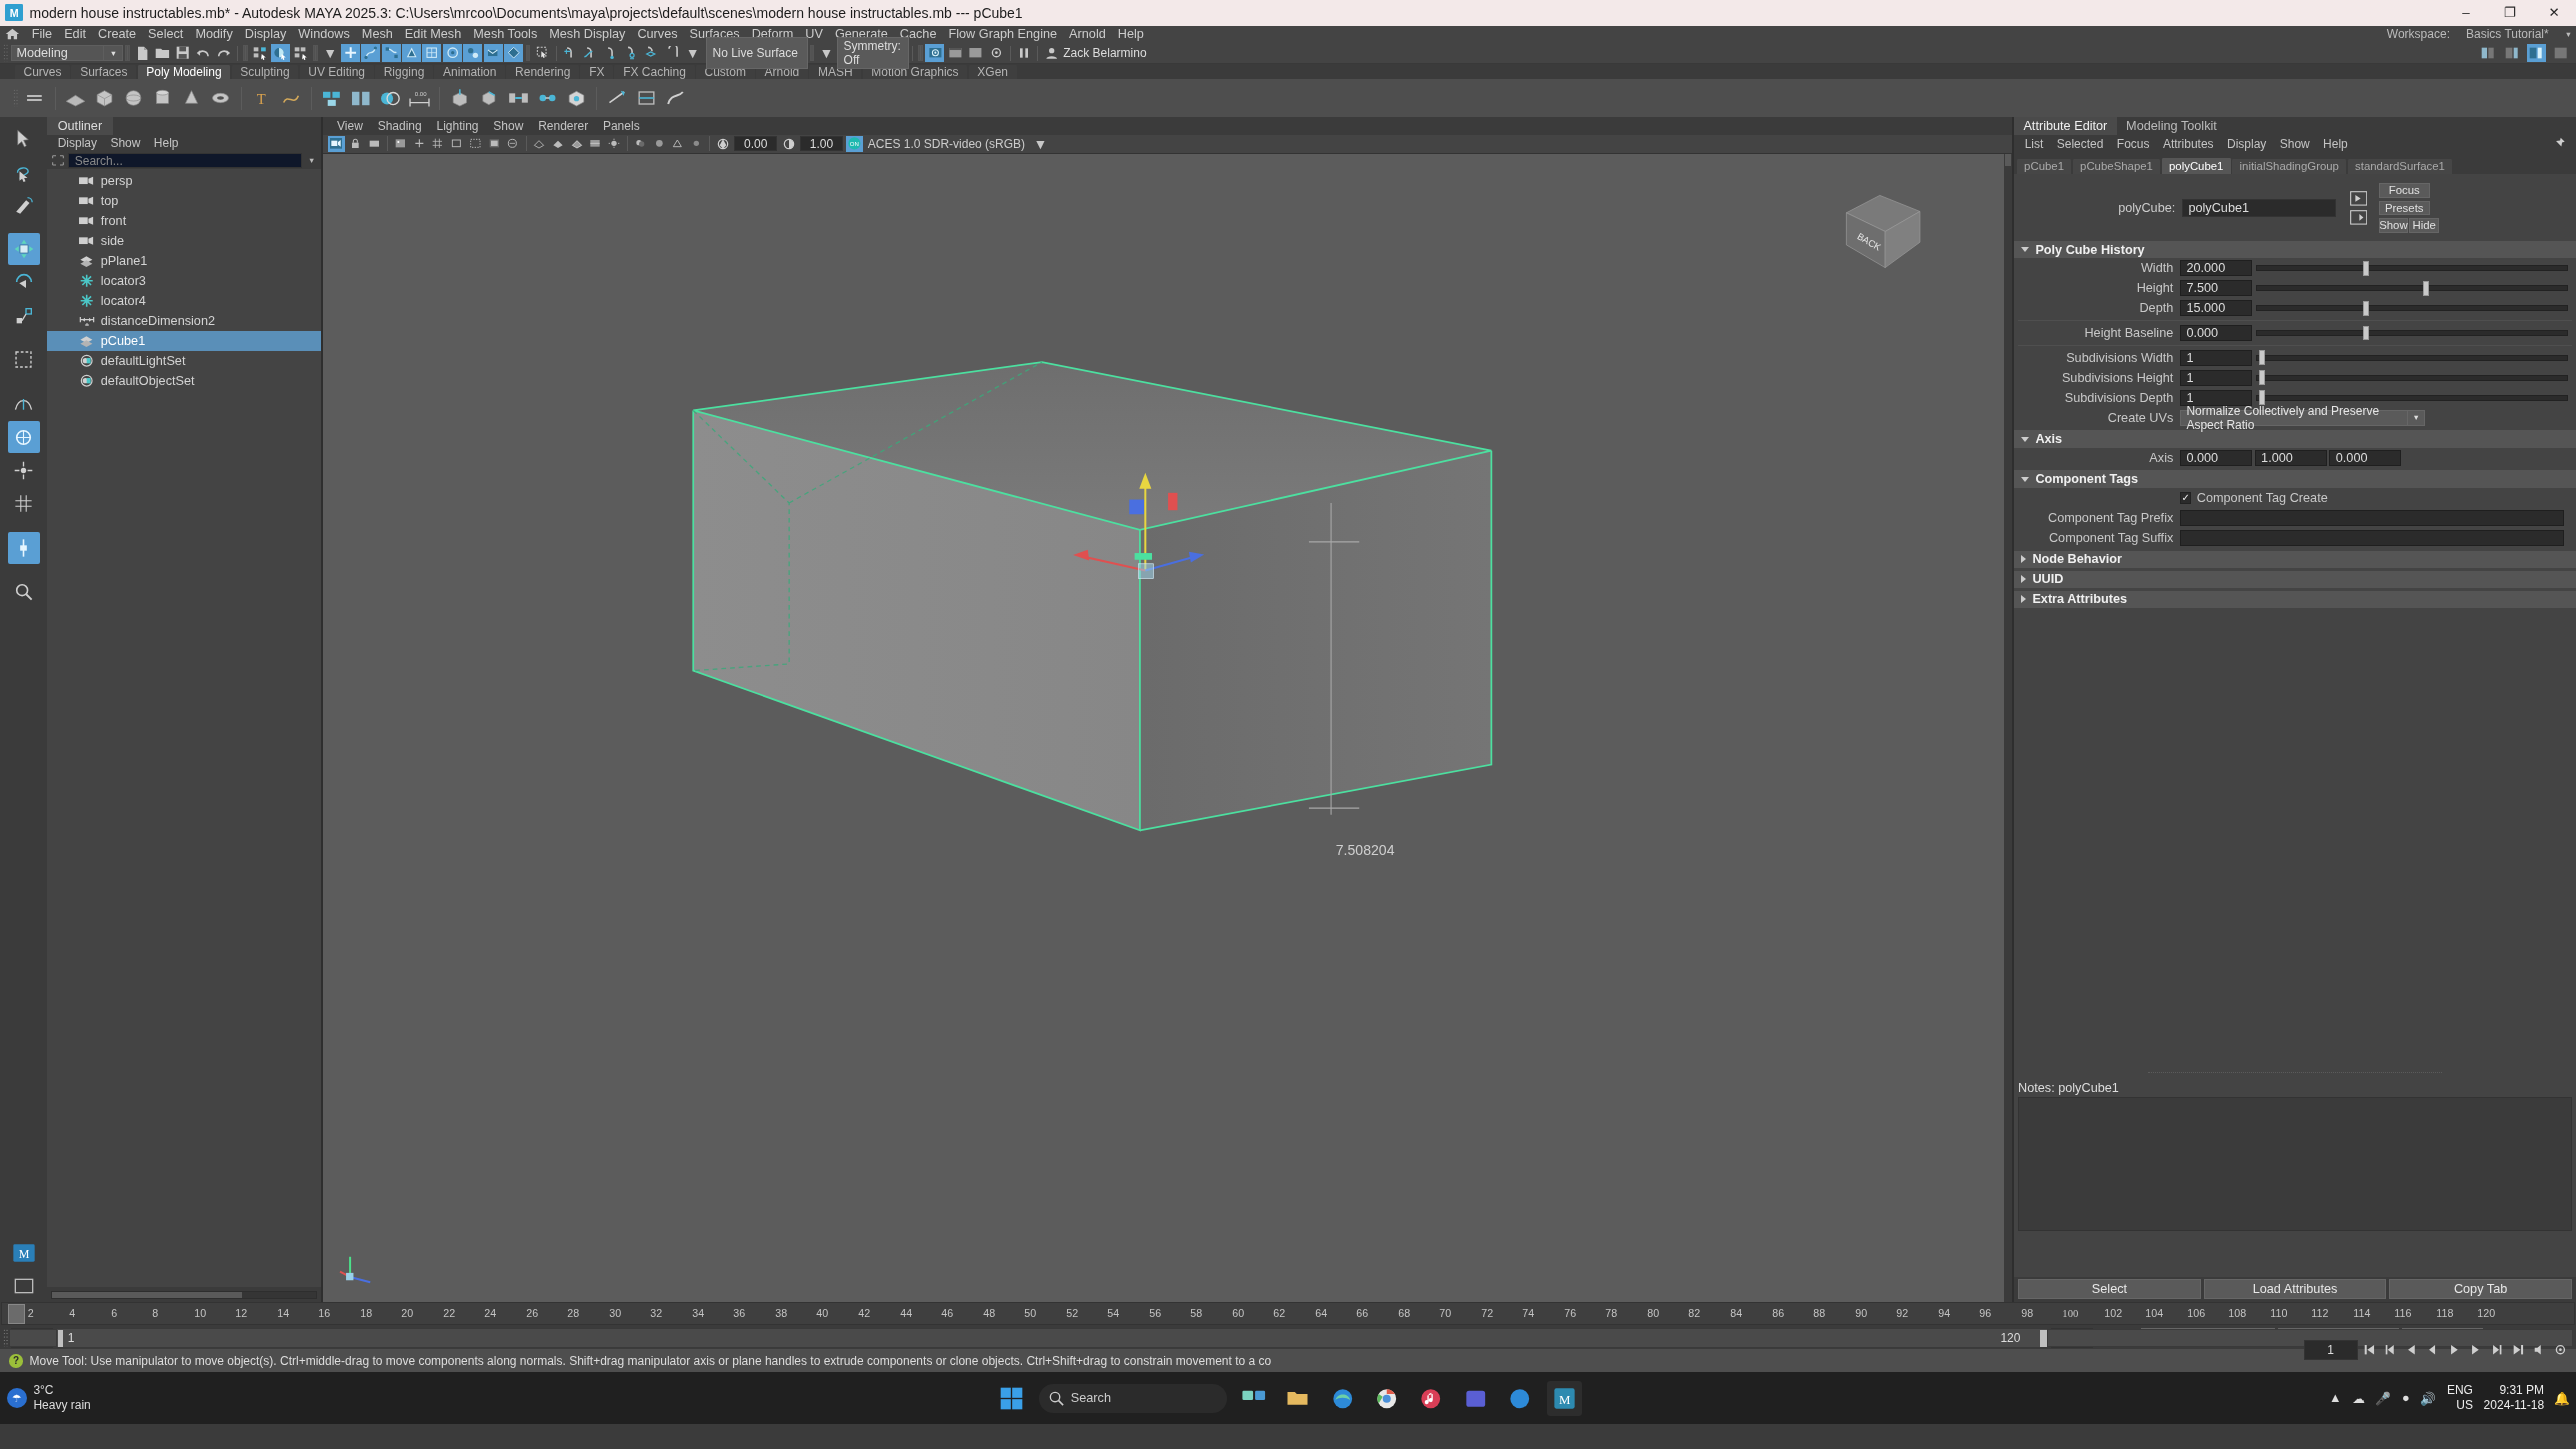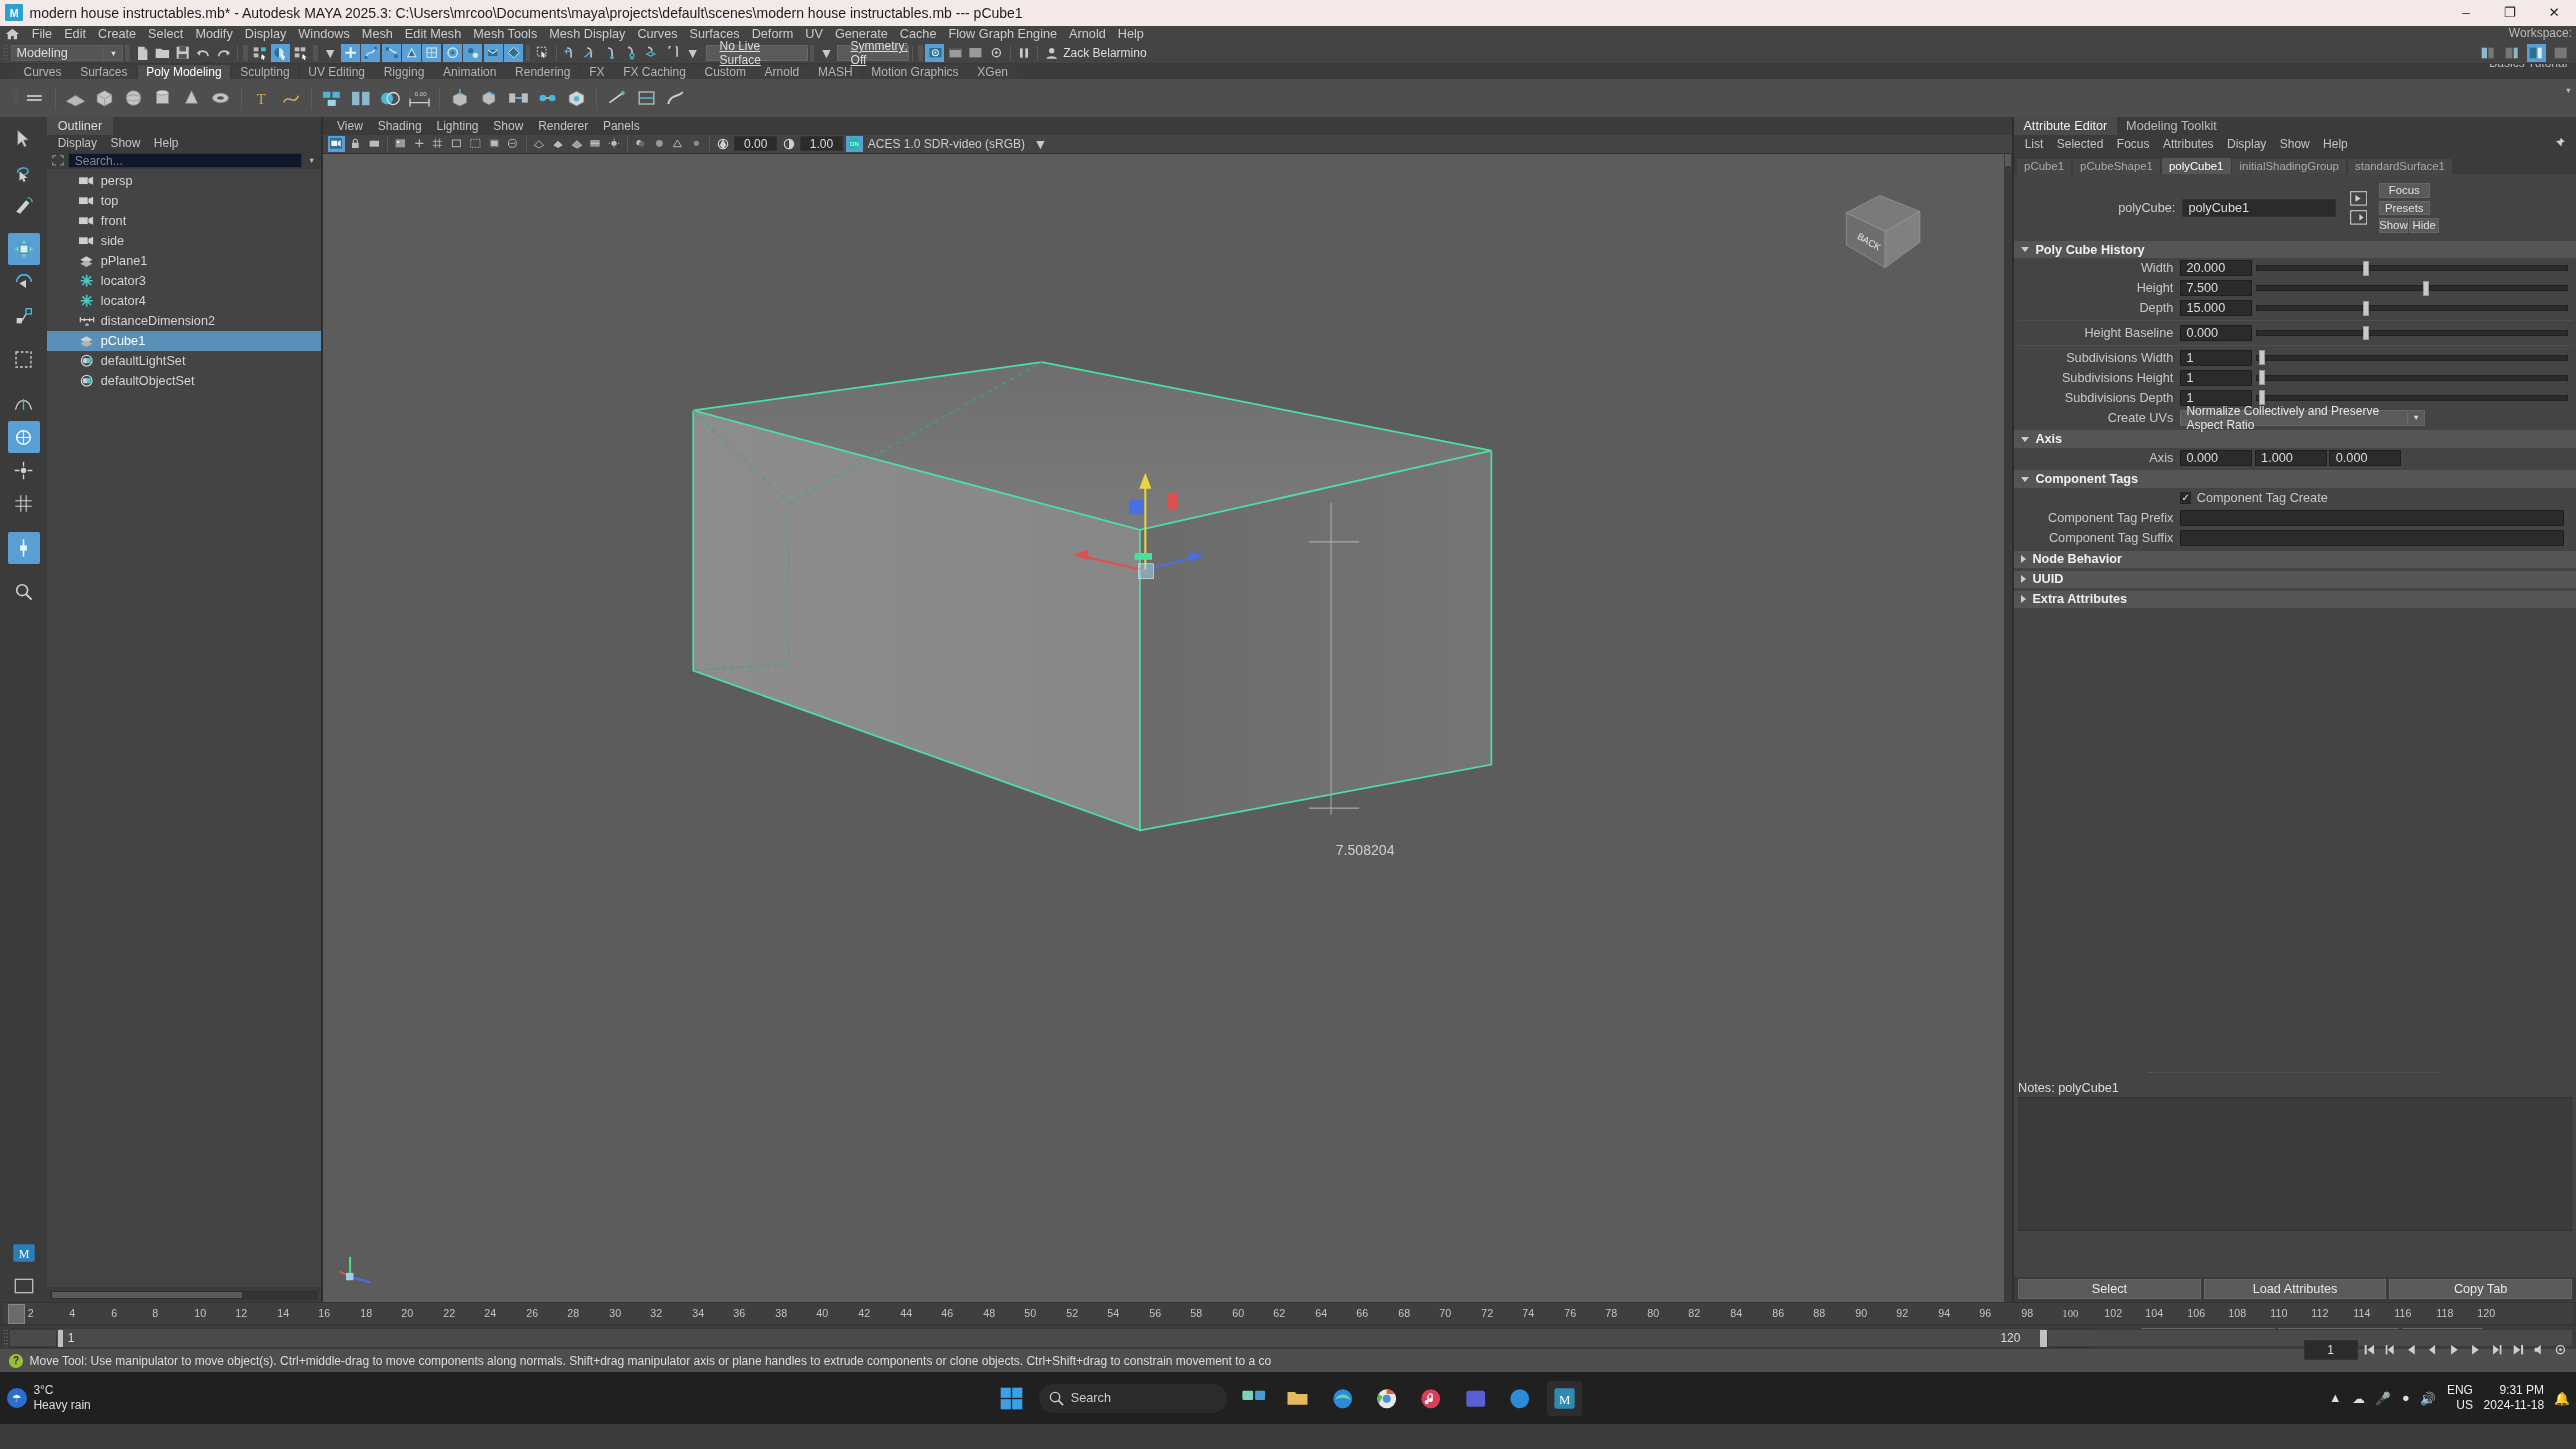--- a/index.html
+++ b/index.html
@@ -13,39 +13,39 @@
     display:flex;align-items:center;justify-content:center;color:#fff;font-size:10.7px;font-weight:bold;}
   #titlebar .tb-text{ color:#1c1c1c; font-size:14px; white-space:nowrap;}
   #titlebar .tb-btns{ position:absolute; right:0; top:0; height:25.5px; display:flex;}
   #titlebar .tb-btns div{ width:44px;height:25.5px;display:flex;align-items:center;justify-content:center;
     color:#2a2a2a;font-size:13.4px;}
 
   
   #menubar{ height:17.4px; background:#444; display:flex; align-items:center; padding-left:2.7px; position:relative;}
   #menubar .home{ width:19px;height:13.4px;display:flex;align-items:center;justify-content:center;margin-right:4px;}
   #menubar .mi{ padding:0 6px; height:17.4px; line-height:17.4px; font-size:12.7px; color:#ccc; white-space:nowrap; cursor:default;}
-  #ws-box{ position:absolute; right:4px; top:0; height:17.4px; display:flex; align-items:flex-end; gap:16px;flex-direction:column;}
+  #ws-box{ position:absolute; right:4px; top:0; height:17.4px; display:flex; align-items:center; gap:16px;}
   #ws-box .lbl{font-size:12px;color:#bbb;}
   #ws-box .val{font-size:12px;color:#bbb;}
   #ws-box .arrow{font-size:7.4px;color:#bbb;}
 
   
   #statusbar{ height:21.5px;background:#444;display:flex;align-items:center;gap:0;padding-left:2.7px;position:relative;border-bottom:0.7px solid #393939;}
   .grip{ width:6px;height:17.4px;background:
      radial-gradient(circle at 1.3px 1.3px,#777 0.7px,transparent 0.7px) 0 0/2.7px 3.4px;}
   .selcombo{ height:16px;width:93px;background:#555;border:0.7px solid #5e5e5e;display:flex;align-items:center;
       padding:0 4px;font-size:12.7px;color:#ddd;margin-left:2.7px;}
   .combo-arrow{ width:19px;height:16px;background:#555;border:0.7px solid #5e5e5e;border-left:none;
       display:flex;align-items:center;justify-content:center;font-size:7.4px;color:#ddd;}
   .sbtn{ width:19px;height:17.4px;display:flex;align-items:center;justify-content:center;margin:0 0.7px;}
   .sbtn.on{ background:#5a9fd4;}
   .vsep{ width:0.7px;height:14.8px;background:#5a5a5a;margin:0 3.4px;}
   .handle{ width:4.7px;height:16px;background:linear-gradient(90deg,#4d4d4d,#595959,#4d4d4d);margin:0 2px;border:0.7px solid #555;}
-  .txtfield{ height:16px;background:#5a5a5a;border:0.7px solid #666;display:flex;align-items:center;padding:0 13px;
-      font-size:12px;color:#ddd;text-decoration:underline;}
+  .txtfield{ height:32px;background:#5a5a5a;border:0.7px solid #666;display:flex;align-items:center;padding:0 6px;
+      font-size:12px;color:#ddd;}
 
   
   #shelftabs{ height:14.8px;background:#3b3b3b;display:flex;align-items:flex-end;padding-left:14.8px;}
   #shelftabs .st{ height:14px;padding:0 8.7px;display:flex;align-items:center;font-size:12px;color:#b4b4b4;
       background:#3f3f3f;margin-right:1.3px;border-top-left-radius:1.3px;border-top-right-radius:1.3px;}
   #shelftabs .st.active{ background:#4e4e4e;color:#fff;}
   #shelficons{ height:38px;background:#4e4e4e;display:flex;align-items:center;padding-left:13.4px;gap:2px;}
   .shelfbtn{ width:27px;height:27px;border-radius:2px;display:flex;align-items:center;justify-content:center;}
   .shelfsep{ width:0.7px;height:23px;background:#5c5c5c;margin:0 4.7px;}
 

